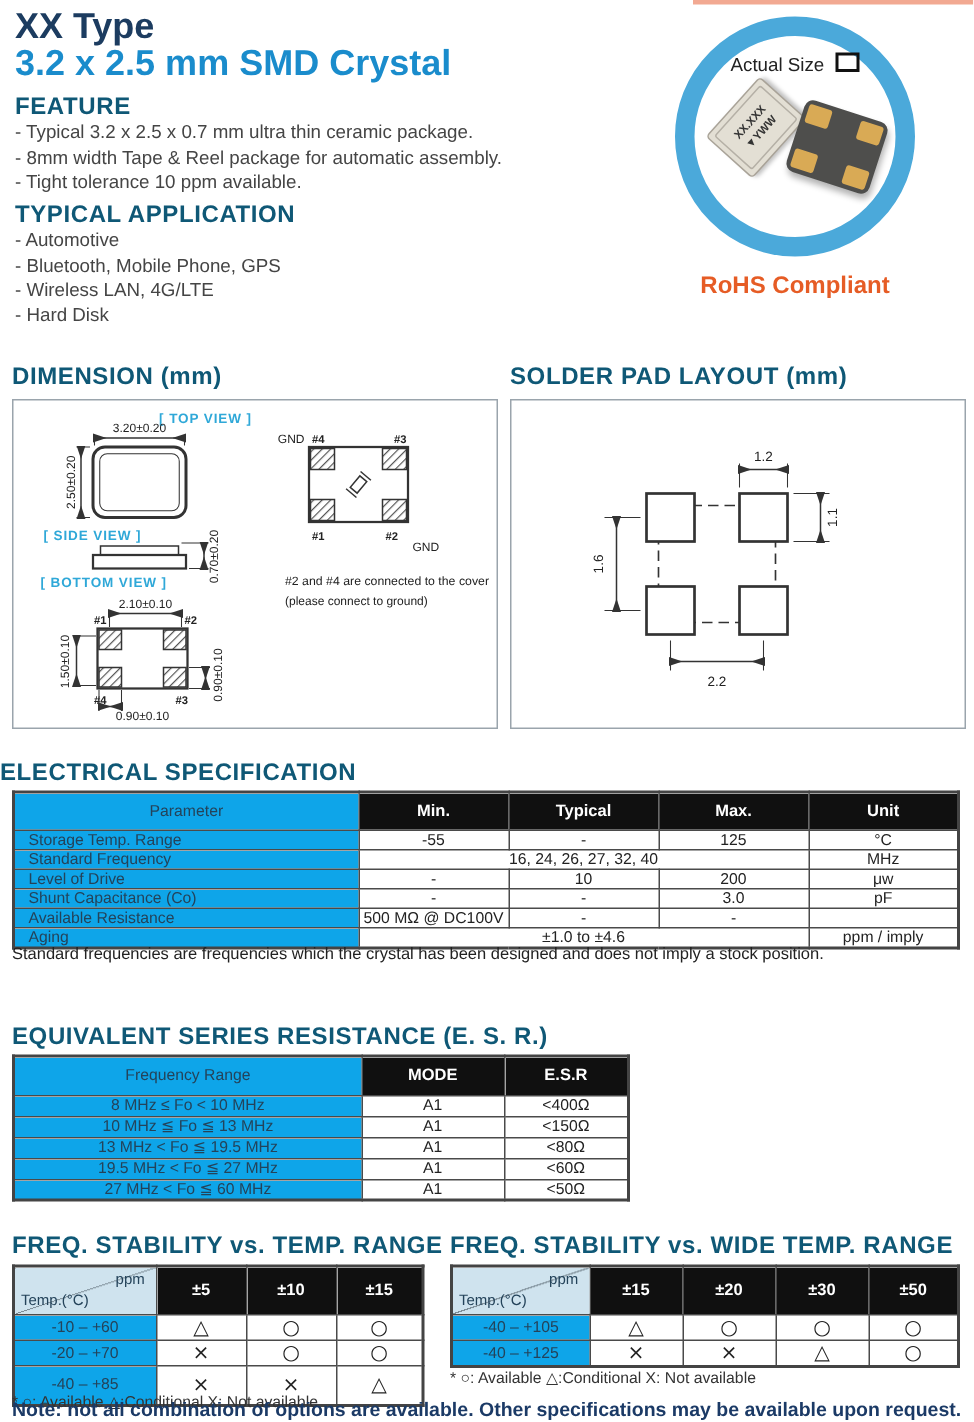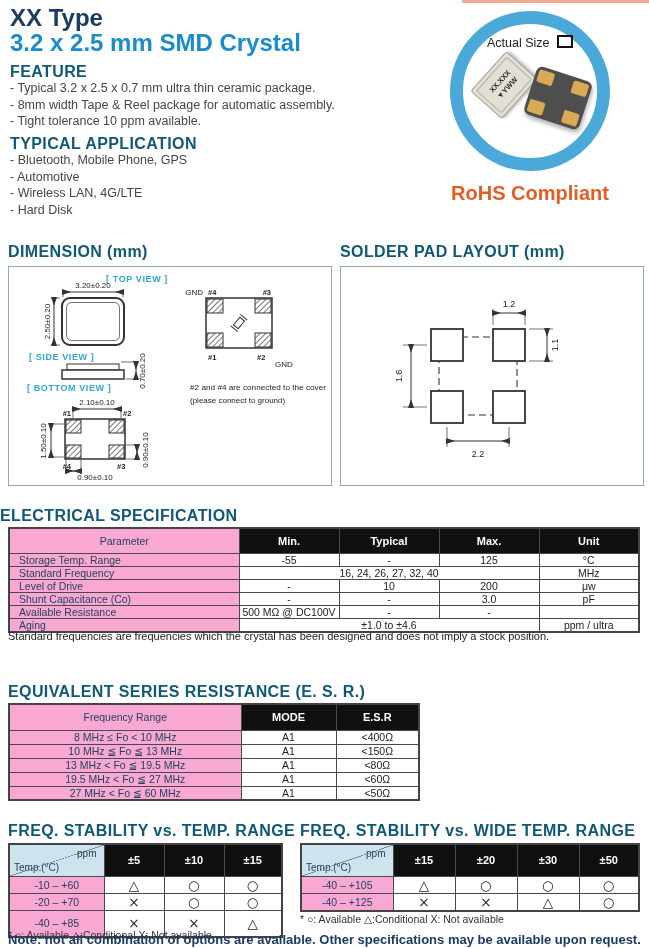--- a/index.html
+++ b/index.html
@@ -20,34 +20,34 @@
             border:1px solid #a9a398;border-radius:3px;transform:rotate(-48deg);
             box-shadow:2px 2px 3px rgba(0,0,0,.25);}
   .chip-top-inner{position:absolute;left:3px;top:3px;right:3px;bottom:3px;border:1px solid #b5b0a6;border-radius:2px;
             display:flex;flex-direction:column;align-items:center;justify-content:center;
             font-size:7.5px;font-weight:bold;color:#333;line-height:1.3;}
   .chip-bot{position:absolute;left:529px;top:73px;width:58px;height:50px;background:#4e4e4c;border-radius:6px;
             transform:rotate(18deg);box-shadow:2px 3px 4px rgba(0,0,0,.3);}
   .pad{position:absolute;width:16px;height:13px;background:#d9aa55;border-radius:2px;}
   .pad.tl{left:3px;top:3px}.pad.tr{right:3px;top:3px}.pad.bl{left:3px;bottom:3px}.pad.br{right:3px;bottom:3px}
   .rohs{position:absolute;left:450px;top:182px;width:160px;text-align:center;font-weight:bold;
-        font-size:20px;color:#e65c25;}
+        font-size:16px;color:#e65c25;}
   
   .dim-box{position:absolute;border:1px solid #9aa4ac;background:#fff;}
   .view-label{fill:#2fa8d8;font-weight:bold;font-size:9px;letter-spacing:.6px;}
   .dtxt{font-size:8px;fill:#222;}
   .plbl{font-size:7.5px;font-weight:bold;fill:#222;}
   .shape{fill:#fff;stroke:#333;}
   .dl{stroke:#333;stroke-width:1;}
   .ext{stroke:#333;stroke-width:.7;}
   
   table{border-collapse:collapse;position:absolute;table-layout:fixed;border:2px solid #444;}
   td{border:1px solid #4a4a4a;font-size:10.5px;color:#222;text-align:center;padding:0;
      overflow:hidden;white-space:nowrap;}
-  .c-blue{background:#f9a8d4;color:#24435a;margin-left:20px;}
+  .c-blue{background:#0ea5e9;color:#24435a;margin-left:20px;}
   .c-dark{background:#101010;color:#fff;font-weight:bold;font-size:11px;}
   .pl{text-align:left;padding-left:9px;}
   .sym{font-size:13.5px;font-family:"DejaVu Sans",sans-serif;}
   .note{position:absolute;font-size:11px;color:#222;white-space:nowrap;}
   .legend{position:absolute;font-size:10.5px;color:#333;white-space:nowrap;}
   .footnote{position:absolute;left:8px;font-size:13px;font-weight:bold;color:#1b3a66;white-space:nowrap;}
   .diag{position:relative;background:linear-gradient(to bottom right,#cfe3ee 49.3%,#7a8a94 49.3%,#7a8a94 50.7%,#cfe3ee 50.7%);}
   .diag .dt{position:absolute;top:3px;right:7px;font-size:10px;color:#24435a;padding-left:24px;}
   .diag .db{position:absolute;bottom:3px;left:4px;font-size:10px;color:#24435a;}
 </style>
@@ -63,22 +63,22 @@
 
   <div class="h-sec" style="left:10px;top:63px">FEATURE</div>
   <div class="blist" style="left:10px;top:80px">
     <div>- Typical 3.2 x 2.5 x 0.7 mm ultra thin ceramic package.</div>
     <div>- 8mm width Tape &amp; Reel package for automatic assembly.</div>
     <div>- Tight tolerance 10 ppm available.</div>
   </div>
 
   <div class="h-sec" style="left:10px;top:135px">TYPICAL APPLICATION</div>
   <div class="blist" style="left:10px;top:152px">
+    <div>- Automotive</div>
     <div>- Bluetooth, Mobile Phone, GPS</div>
-    <div>- Automotive</div>
     <div>- Wireless LAN, 4G/LTE</div>
     <div>- Hard Disk</div>
   </div>
 
   <div class="size-circle"></div>
   <div class="actual-label">
     <span>Actual Size</span><span class="as-box"></span>
   </div>
   <div class="chip-top">
     <div class="chip-top-inner">
@@ -257,21 +257,21 @@
     <tr style="height:13px">
       <td class="c-blue pl">Available Resistance</td>
       <td>500 MΩ @ DC100V</td>
       <td>-</td>
       <td>-</td>
       <td></td>
     </tr>
     <tr style="height:13px">
       <td class="c-blue pl">Aging</td>
       <td colspan="3">±1.0 to ±4.6</td>
-      <td>ppm / ultra</td>
+      <td>ppm / imply</td>
     </tr>
   </tbody>
     </table>
   <div class="note" style="left:8px;top:630px">Standard frequencies are frequencies which the crystal has been designed and does not imply a stock position.</div>
 
   <div class="h-sec" style="left:8px;top:683px">EQUIVALENT SERIES RESISTANCE (E. S. R.)</div>
   <table style="left:8px;top:703px;width:412px">
     <colgroup>
         <col style="width:232px">
         <col style="width:95px">

